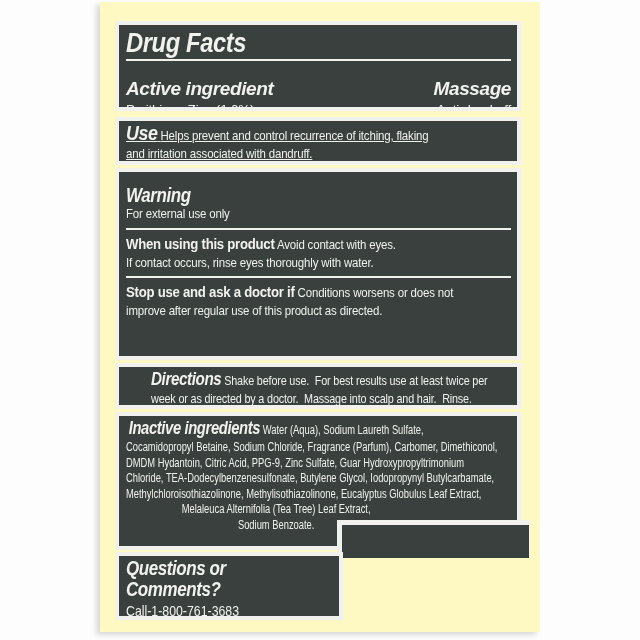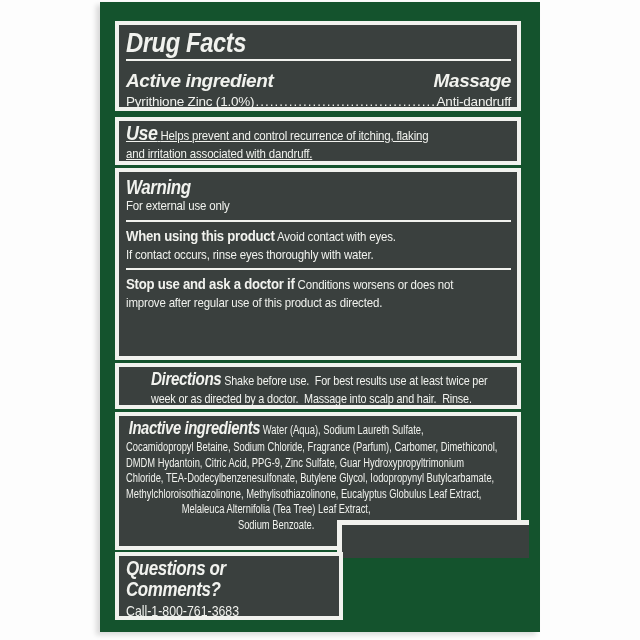--- a/index.html
+++ b/index.html
@@ -3,45 +3,45 @@
 <meta charset="utf-8">
 <style>
   html,body{margin:0;padding:0;}
   body{
     width:640px;height:640px;background:#fdfdfd;overflow:hidden;
     font-family:"Liberation Sans", sans-serif;
     -webkit-font-smoothing:antialiased;
   }
   .label{
     position:absolute;left:100px;top:2px;width:440px;height:630px;
-    background:#14532d;color:#f1f2ee;
+    background:#fef9c3;color:#f1f2ee;
     box-shadow:-4px 3px 5px rgba(0,0,0,0.14);
   }
   .box{
     position:absolute;left:15px;width:406px;box-sizing:border-box;
     border:4px solid #f1f2ee;background:#3a403e;overflow:hidden;
     padding:2px 6px 0 7px;
   }
   .box1{top:19px;height:90px;}
   .box2{top:115px;height:48px;text-decoration:underline;}
-  .box3{top:166px;height:192px;padding-top:0;}
+  .box3{top:166px;height:192px;padding-top:8px;}
   .box4{top:361px;height:46px;padding-left:32px;}
   .box5{top:410px;height:138px;text-align:center;}
   .notch{
     position:absolute;left:237px;top:518px;width:192px;height:38px;
     background:#3a403e;box-sizing:border-box;
     border-left:5px solid #f1f2ee;border-top:5px solid #f1f2ee;
   }
   .box6{top:550px;height:68px;width:228px;}
   .cx{display:block;transform:scaleX(0.85);transform-origin:0 50%;white-space:pre;}
   .cxn{display:block;transform:scaleX(0.78);transform-origin:0 50%;white-space:pre;}
   .box4 .cx{transform:scaleX(0.80);}
   .title{font-size:28px;font-weight:bold;font-style:italic;line-height:31px;letter-spacing:-0.5px;}
   .divider{height:2px;background:#f1f2ee;margin:1px 0 2px 0;}
-  .hdrrow{display:flex;justify-content:space-between;align-items:flex-start;line-height:24px;margin-top:8px;}
+  .hdrrow{display:flex;justify-content:space-between;align-items:flex-start;line-height:24px;margin-top:16px;}
   .h2{font-size:19px;font-weight:bold;font-style:italic;letter-spacing:-0.4px;}
   .leader{display:flex;align-items:baseline;font-size:13.5px;line-height:18px;letter-spacing:-0.2px;}
   .dots{flex:1;overflow:hidden;white-space:nowrap;letter-spacing:1px;margin:0 1px;}
   .body-line{font-size:13.5px;line-height:16.5px;letter-spacing:-0.2px;}
   .lead-line{line-height:20px;}
   .lead{font-weight:bold;font-size:15.5px;letter-spacing:-0.3px;}
   .lead-it{font-weight:bold;font-style:italic;font-size:21px;letter-spacing:-0.5px;}
   .lead-it-sm{font-weight:bold;font-style:italic;font-size:19px;letter-spacing:-0.5px;}
   .whead{font-size:20px;font-weight:bold;font-style:italic;line-height:22px;letter-spacing:-0.5px;}
   .wsec{padding:4px 0 5px 0;}

